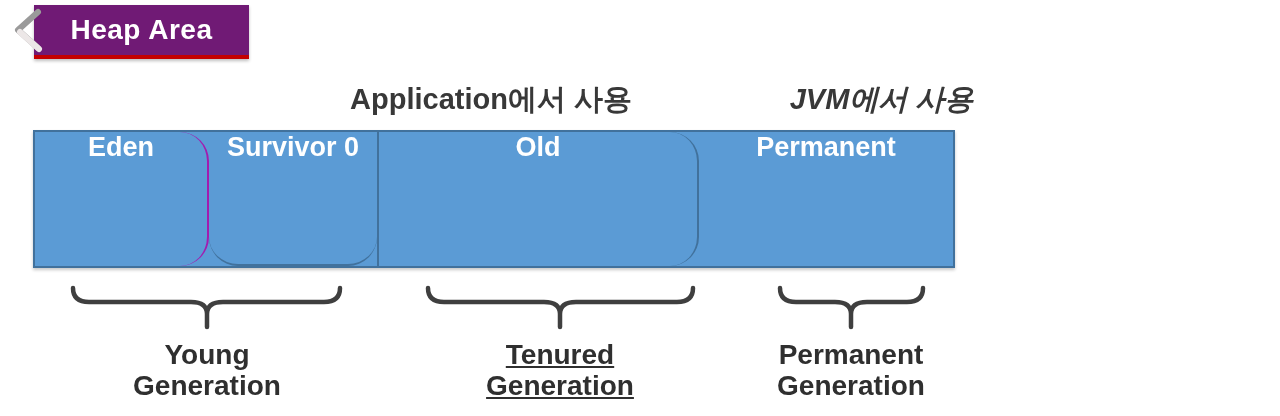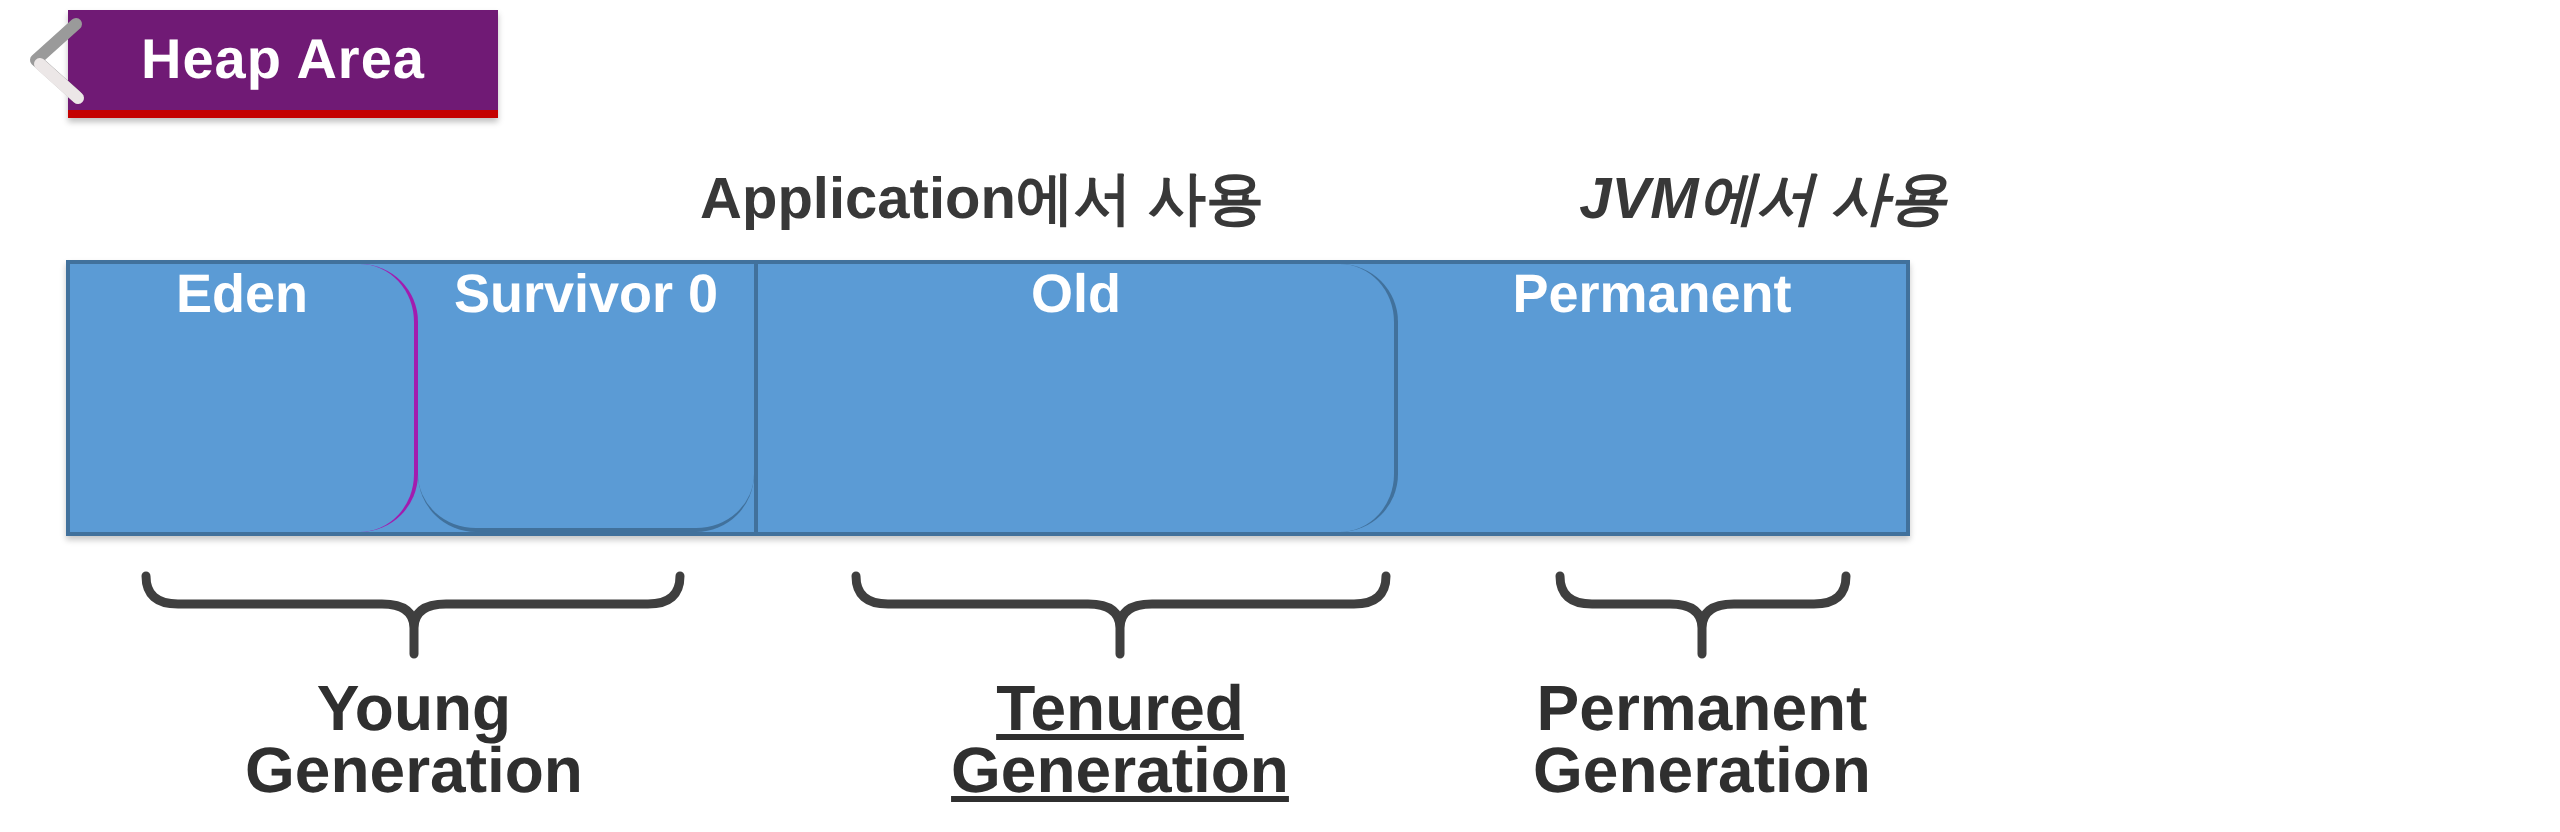--- a/index.html
+++ b/index.html
@@ -96,21 +96,21 @@
     height: 416px;
     pointer-events: none;
   }
 
   
   .gen-label {
     position: absolute;
     top: 339px;
     width: 220px;
     text-align: center;
-    font-size: 32px;
+    font-size: 28px;
     line-height: 31px;
     color: #2f2f2f;
   }
   .gen-young     { left:  97px; }
   .gen-tenured   { left: 450px; text-decoration: underline; }
   .gen-permanent { left: 741px; }
 </style>
 </head>
 <body>
 

